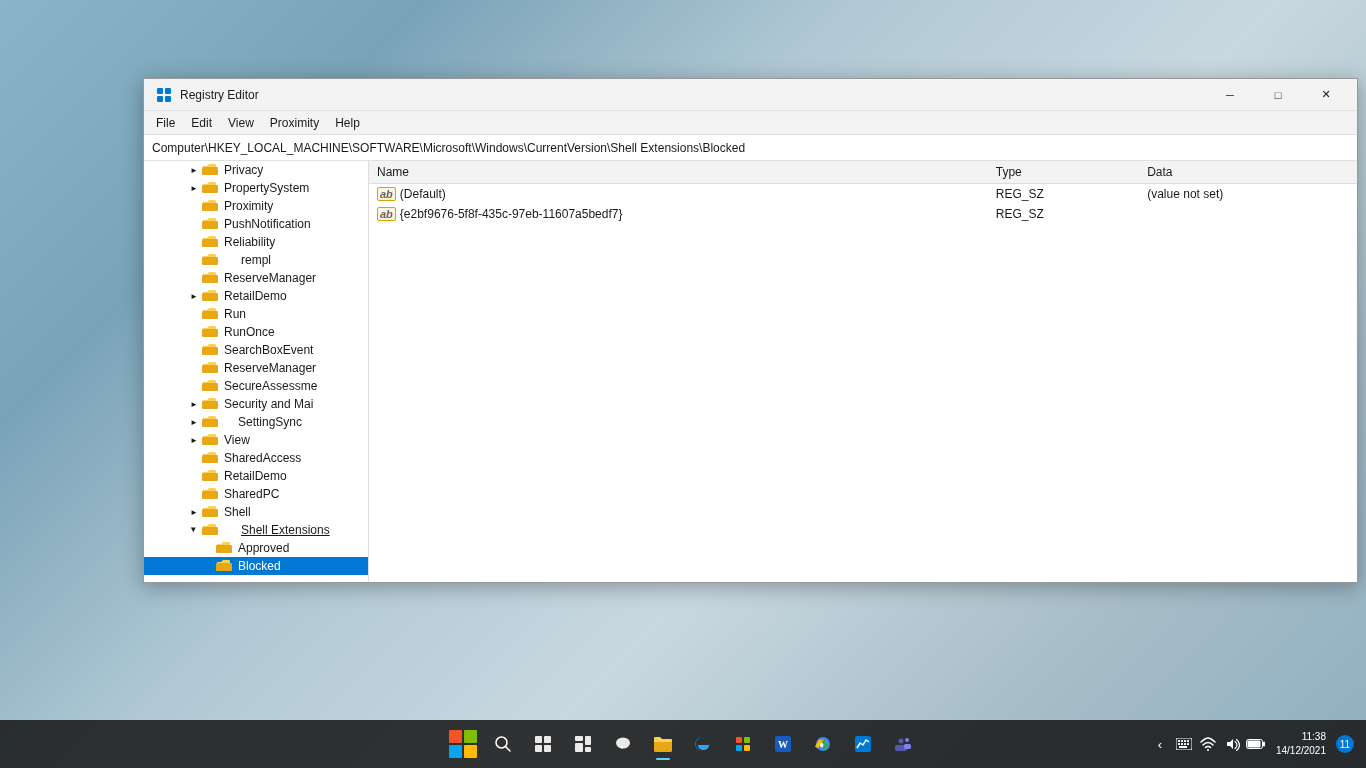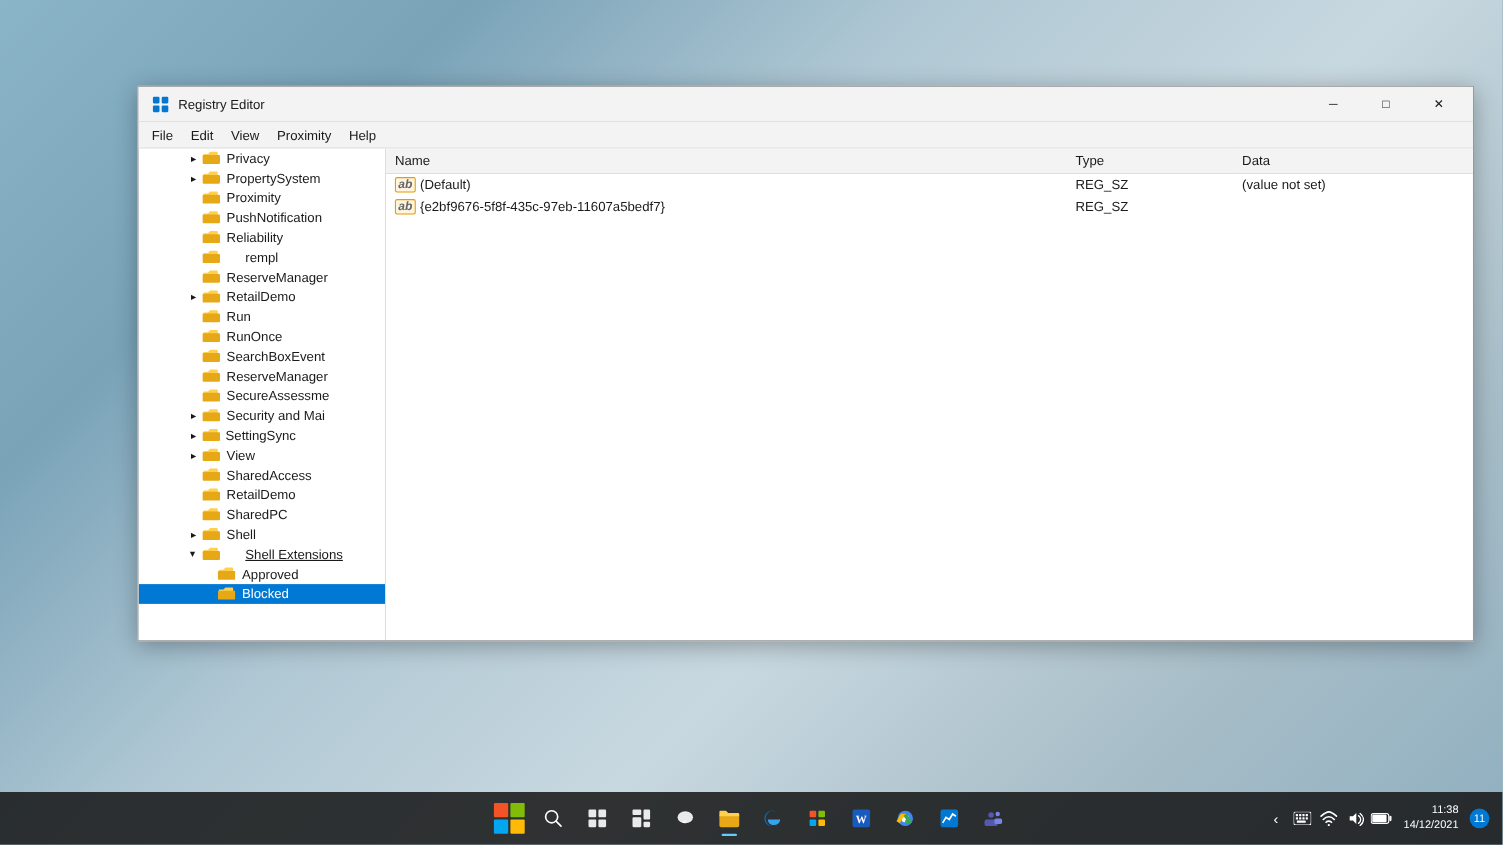--- a/index.html
+++ b/index.html
@@ -112,21 +112,21 @@
       font-size: 10px;
       display: flex;
       align-items: center;
       justify-content: center;
     }
 
     
     .window {
       position: absolute;
       top: 78px;
-      left: 125px;
+      left: 143px;
       width: 1215px;
       height: 505px;
       background: #f3f3f3;
       border: 1px solid #999;
       box-shadow: 0 4px 20px rgba(0,0,0,0.3);
       display: flex;
       flex-direction: column;
     }
     .title-bar {
       height: 32px;
@@ -337,20 +337,23 @@
     </div>
 
     <div class="menu-bar">
       <span class="menu-item">File</span>
       <span class="menu-item">Edit</span>
       <span class="menu-item">View</span>
       <span class="menu-item">Proximity</span>
       <span class="menu-item">Help</span>
     </div>
 
+    <div class="address-bar">
+      <span>Computer\HKEY_LOCAL_MACHINE\SOFTWARE\Microsoft\Windows\CurrentVersion\Shell Extensions\Blocked</span>
+    </div>
 
     <div class="content-area">
 
       <div class="tree-panel">
 
         <div id="tree-container">
             <div class="tree-item">
               <span class="indent" style="width:42px;display:inline-block;flex-shrink:0;"></span>
               <span class="expand-arrow">►</span>
               <span class="folder-icon" style="color:#e6a817"><svg width="16" height="14" viewBox="0 0 16 14">
@@ -476,21 +479,21 @@
                 </svg></span>
               <span style="margin-left:3px;">Security and Mai</span>
             </div>
             <div class="tree-item">
               <span class="indent" style="width:42px;display:inline-block;flex-shrink:0;"></span>
               <span class="expand-arrow">►</span>
               <span class="folder-icon" style="color:#e6a817"><svg width="16" height="14" viewBox="0 0 16 14">
                   <path d="M1 4h4l2-2h6a1 1 0 0 1 1 1v8a1 1 0 0 1-1 1H2a1 1 0 0 1-1-1V4z" fill="#ffd04e"></path>
                   <rect x="0" y="5" width="16" height="8" rx="1" fill="#e6a817"></rect>
                 </svg></span>
-              <span style="margin-left:2px;">SettingSync</span>
+              <span style="margin-left:17px;">SettingSync</span>
             </div>
             <div class="tree-item">
               <span class="indent" style="width:42px;display:inline-block;flex-shrink:0;"></span>
               <span class="expand-arrow">►</span>
               <span class="folder-icon" style="color:#e6a817"><svg width="16" height="14" viewBox="0 0 16 14">
                   <path d="M1 4h4l2-2h6a1 1 0 0 1 1 1v8a1 1 0 0 1-1 1H2a1 1 0 0 1-1-1V4z" fill="#ffd04e"></path>
                   <rect x="0" y="5" width="16" height="8" rx="1" fill="#e6a817"></rect>
                 </svg></span>
               <span style="margin-left:3px;">View</span>
             </div>

